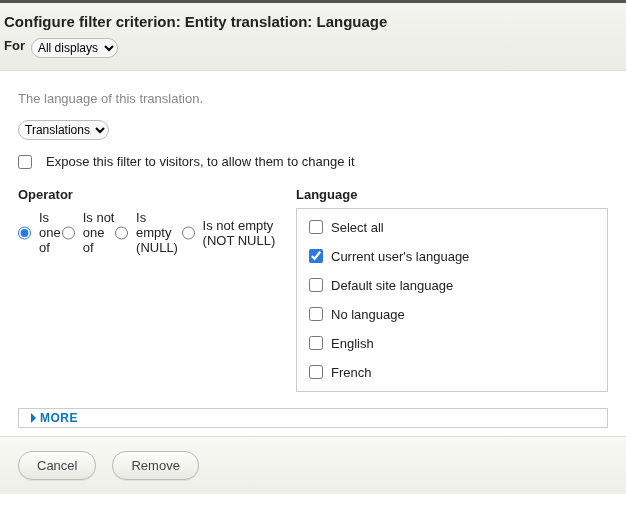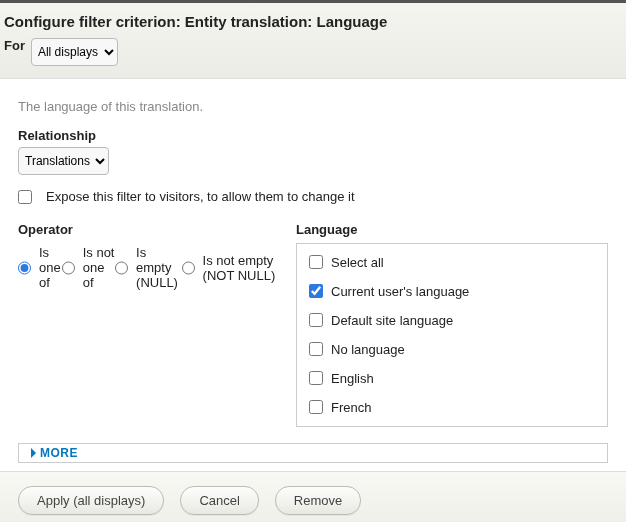--- a/index.html
+++ b/index.html
@@ -23,23 +23,23 @@
     font-weight: bold;
     font-size: 15px;
     margin: 0 0 8px 0;
   }
   .for-row { display: flex; align-items: flex-start; gap: 6px; }
   .for-row label { font-weight: bold; font-size: 13px; }
   select.native {
     font-size: 12px;
     padding: 1px 2px;
     border: 1px solid #bbb;
-    border-radius: 4px;
+    border-radius: 10px;
     background: #f8f8f8;
-    height: 28px;
+    height: 20px;
   }
   .content {
     padding: 14px 18px 8px 18px;
   }
   .description {
     color: #888;
     margin: 6px 0 14px 0;
   }
   .section-label {
     font-weight: bold;
@@ -121,21 +121,20 @@
     <select class="native">
       <option>All displays</option>
     </select>
   </div>
 </div>
 
 <div class="content">
   <div class="description">The language of this translation.</div>
 
   <div class="rel-row">
-    <div class="section-label">Relationship</div>
     <select class="native">
       <option>Translations</option>
     </select>
   </div>
 
   <div class="expose-row">
     <input type="checkbox" style="">
     <span>Expose this filter to visitors, to allow them to change it</span>
   </div>
 
@@ -192,16 +191,15 @@
     </div>
   </div>
 
   <div class="more-row">
     <span class="tri-right"></span>
     <span class="more-link">MORE</span>
   </div>
 </div>
 
 <div class="footer">
-  <button class="btn">Apply (all displays)</button>
   <button class="btn">Cancel</button>
   <button class="btn">Remove</button>
 </div>
 
 </body></html>

